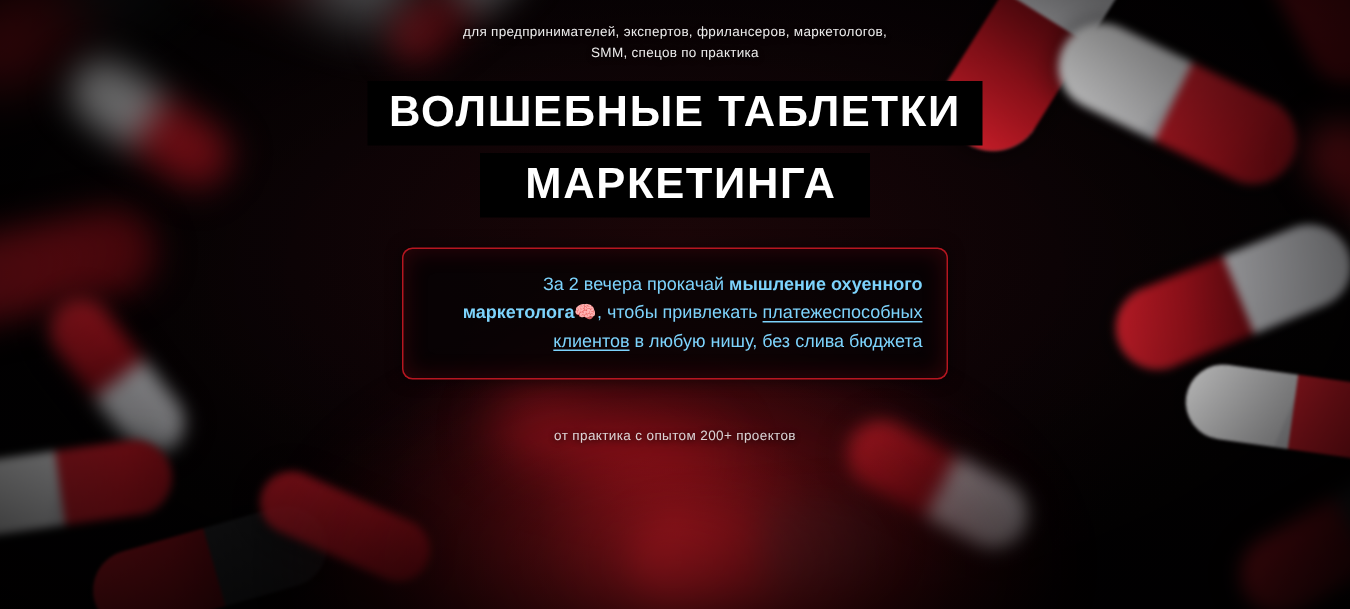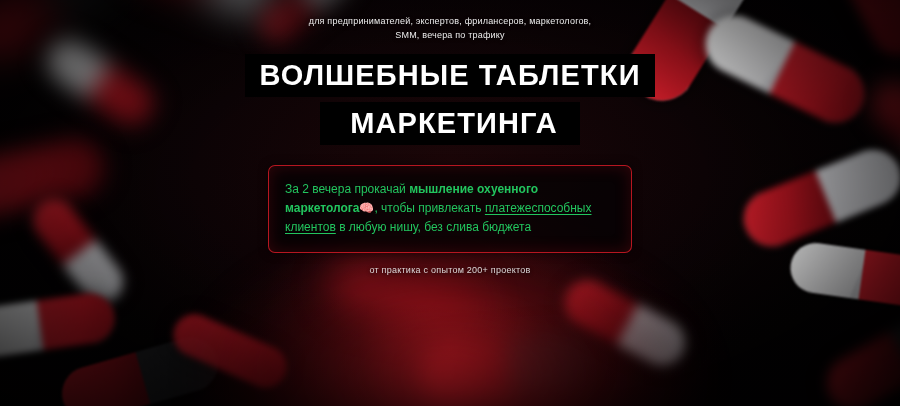--- a/index.html
+++ b/index.html
@@ -129,31 +129,31 @@
   }
 
   .subcard {
     margin-top: 20px;
     width: 330px;
     border: 1px solid rgba(214,26,38,0.85);
     border-radius: 7px;
     background: rgba(6,3,4,0.80);
     box-shadow: 0 0 16px rgba(190,20,30,0.22) inset, 0 0 10px rgba(0,0,0,0.6);
     padding: 14px 16px 15px 16px;
-    text-align: left;
-    color: #22c55e;
+    text-align: right;
+    color: #7dd3fc;
     font-size: 12px;
     line-height: 19px;
   }
   .subcard b { font-weight: bold; }
   .subcard .u { text-decoration: underline; text-underline-offset: 2px; }
   .emoji { font-size: 12px; }
 
   .footnote {
-    margin-top: 12px;
+    margin-top: 32px;
     color: #e9e9ea;
     font-size: 9px;
     letter-spacing: 0.25px;
     opacity: 0.9;
     text-shadow: 0 1px 4px rgba(0,0,0,0.9);
     text-align: right;
   }
 </style>
 </head>
 <body>
@@ -184,21 +184,21 @@
     <div class="pill b1 rev" style="left:790px;  top:250px;  width:150px; height:50px;  transform:rotate(8deg);"></div>
     <div class="pill b3 dark" style="left:820px;  top:330px;  width:160px; height:54px;  transform:rotate(-30deg); opacity:.9;"></div>
     <div class="pill b4" style="left:860px;  top:110px;  width:130px; height:46px;  transform:rotate(44deg); opacity:.6;"></div>
 
     <div class="glow-floor"></div>
     <div class="vign"></div>
   </div>
 
   <div class="content">
 
-    <div class="eyebrow">для предпринимателей, экспертов, фрилансеров, маркетологов, SMM, вечера по трафику</div>
+    <div class="eyebrow">для предпринимателей, экспертов, фрилансеров, маркетологов, SMM, спецов по практика</div>
 
     <div class="title-wrap">
       <div class="title-line">ВОЛШЕБНЫЕ ТАБЛЕТКИ</div>
       <div class="title-line second">МАРКЕТИНГА</div>
     </div>
 
     <div class="subcard">
       <span>За 2 вечера прокачай </span><b>мышление охуенного маркетолога</b><span class="emoji">🧠</span><span>, чтобы привлекать </span><span class="u">платежеспособных клиентов</span><span> в любую нишу, без слива бюджета</span>
     </div>
 

